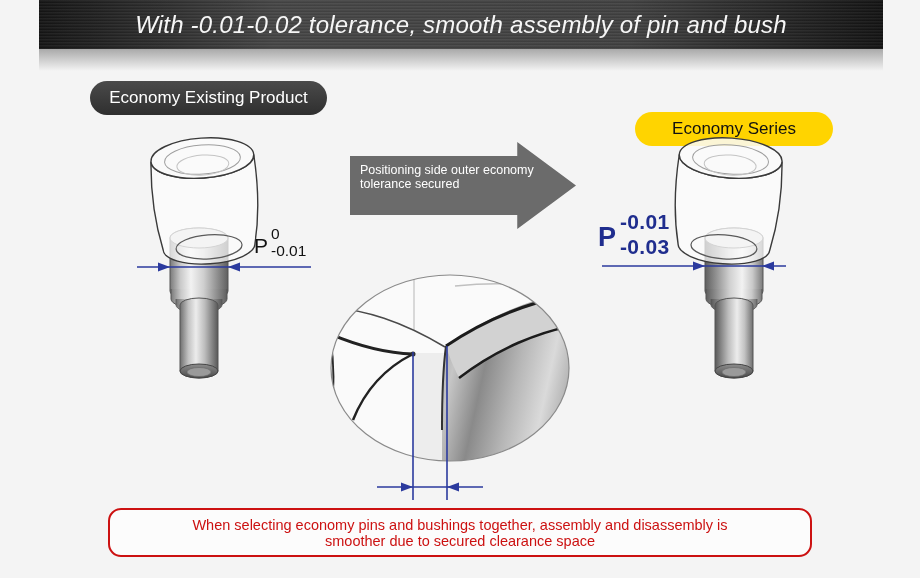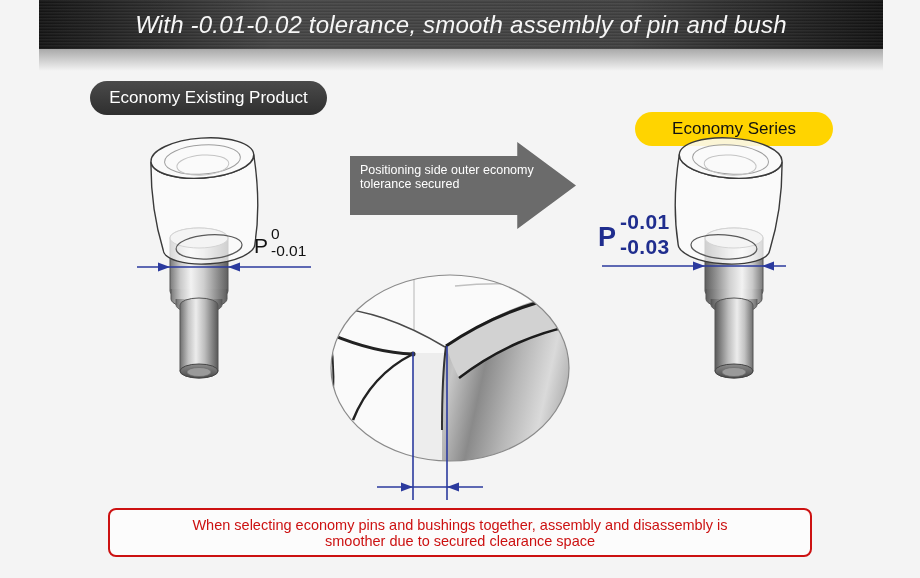--- a/index.html
+++ b/index.html
@@ -52,21 +52,21 @@
   .tol{position:absolute;display:flex;align-items:flex-start;}
   .tol-left{left:254px;top:225px;color:#111;}
   .tol-left .tol-p{font-size:21px;font-weight:500;margin-top:9px;}
   .tol-left .tol-col{margin-left:3px;font-size:15.5px;font-weight:500;line-height:17px;}
   .tol-right{left:598px;top:209px;color:var(--tolerance_navy,#1f2d8e);}
   .tol-right .tol-p{font-size:27px;font-weight:700;margin-top:13px;}
   .tol-right .tol-col{margin-left:4px;font-size:21px;font-weight:700;line-height:25px;letter-spacing:0.3px;}
   
   .note{
     position:absolute;left:108px;top:508px;width:700px;height:45px;
-    border:2px solid var(--note_red,#cc1111);border-radius:8px;
+    border:2px solid var(--note_red,#cc1111);border-radius:13px;
     background:#fcfcfc;color:var(--note_red,#cc1111);
     display:flex;flex-direction:column;align-items:center;justify-content:center;
     font-size:14.5px;line-height:16px;text-align:center;
   }
   
   .figsvg{position:absolute;}
   #fig-left{left:130px;top:123px;}
   #fig-right{left:583px;top:123px;}
   #detail-circle{left:325px;top:268px;}
   #dims{position:absolute;left:0;top:0;pointer-events:none;}

